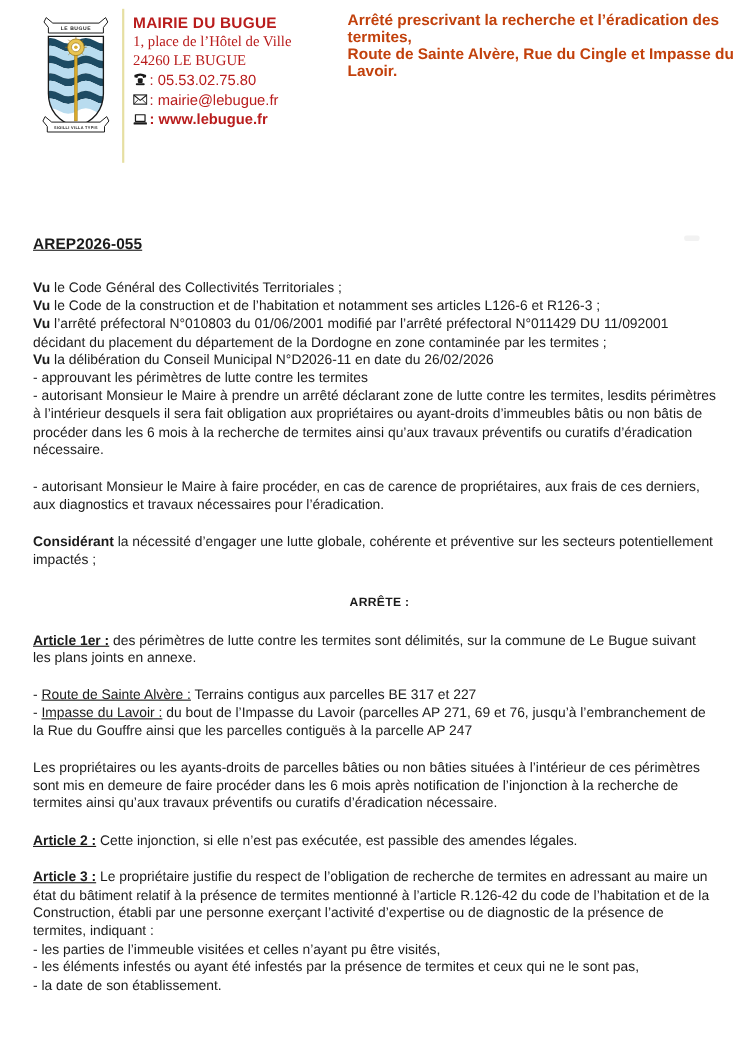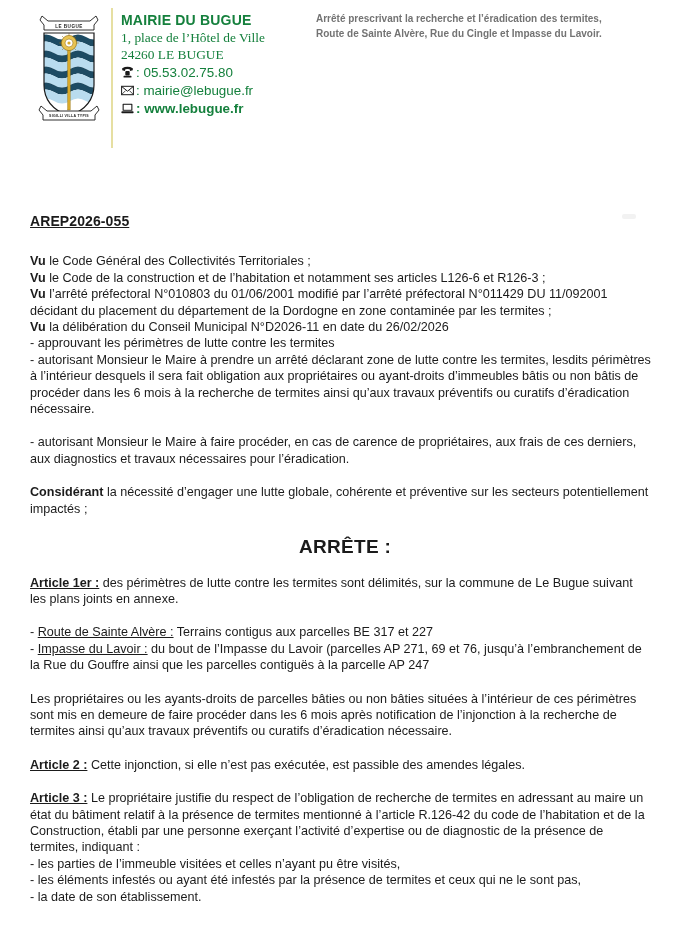--- a/index.html
+++ b/index.html
@@ -44,21 +44,21 @@
     background: #e6dfa2;
   }
 
   .addr-block {
     position: absolute;
     left: 121px;
     top: 12px;
     width: 185px;
     font-size: 13.4px;
     line-height: 17.2px;
-    color: #15803d;
+    color: #b91c1c;
   }
   .org-name {
     font-weight: bold;
     font-size: 14px;
     letter-spacing: .2px;
     white-space: nowrap;
   }
   .addr-line { white-space: nowrap; font-family: Liberation Serif, serif; }
   .contact-row {
     white-space: nowrap;
@@ -69,24 +69,24 @@
     width: 15px;
     vertical-align: -1px;
   }
   .contact-row.web { font-weight: bold; }
 
   .doc-title {
     position: absolute;
     left: 316px;
     top: 11px;
     width: 356px;
-    font-size: 10px;
+    font-size: 14px;
     font-weight: bold;
     line-height: 15.4px;
-    color: #737373;
+    color: #c2410c;
   }
 
   
   .sheet {
     position: absolute;
     left: 30px;
     top: 213px;
     width: 622px;
     font-size: 12.6px;
     line-height: 16.4px;
@@ -104,21 +104,21 @@
   .gap-lg { height: 22px; }
   .lbl-bold { font-weight: bold; }
   .lbl-ul {
     font-weight: bold;
     text-decoration: underline;
   }
   .ul { text-decoration: underline; text-align: center; }
   .centered {
     text-align: center;
     font-weight: bold;
-    font-size: 19px;
+    font-size: 11px;
     letter-spacing: .3px;
   }
   .arrete-center {
     width: 630px;
     text-align: center;
   }
   
   .speck {
     position: absolute;
     left: 622px;

